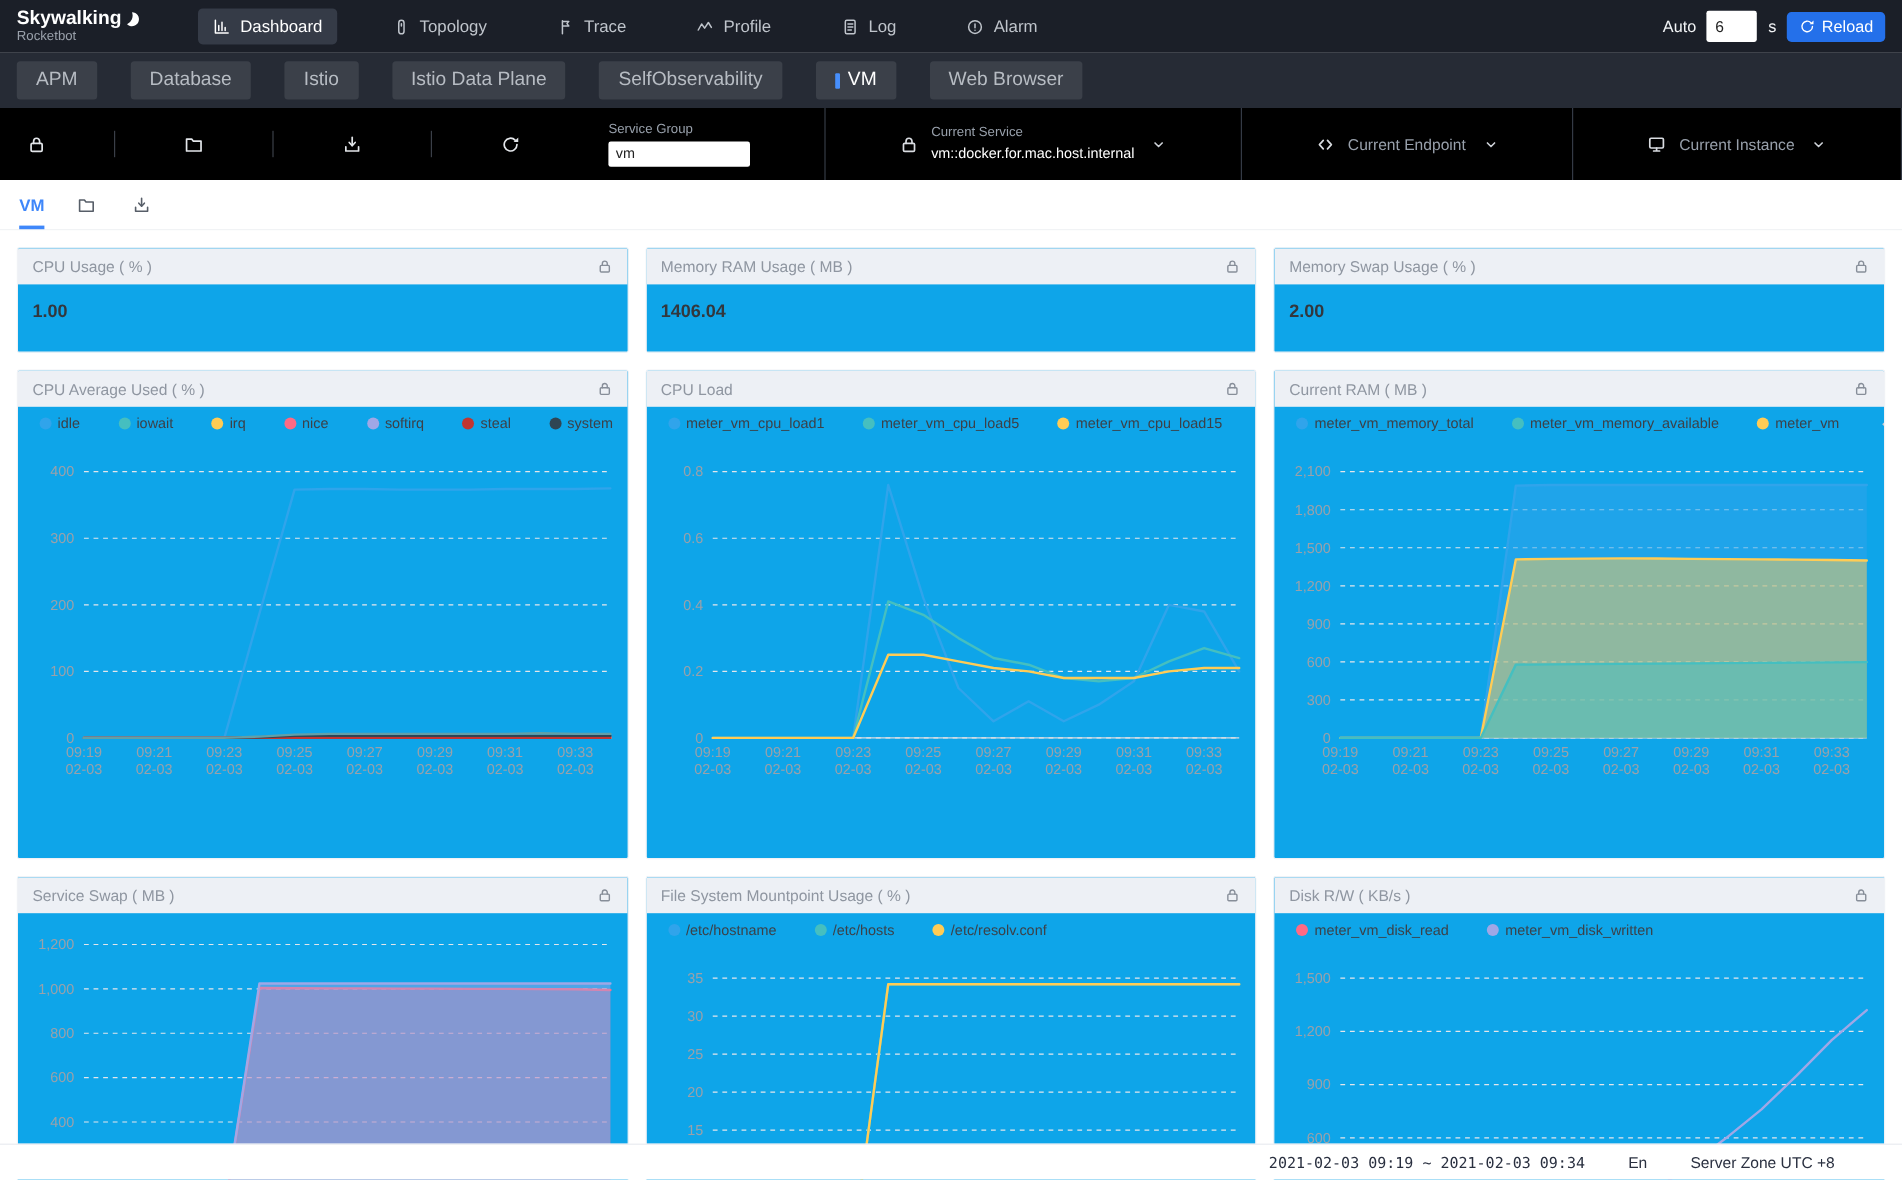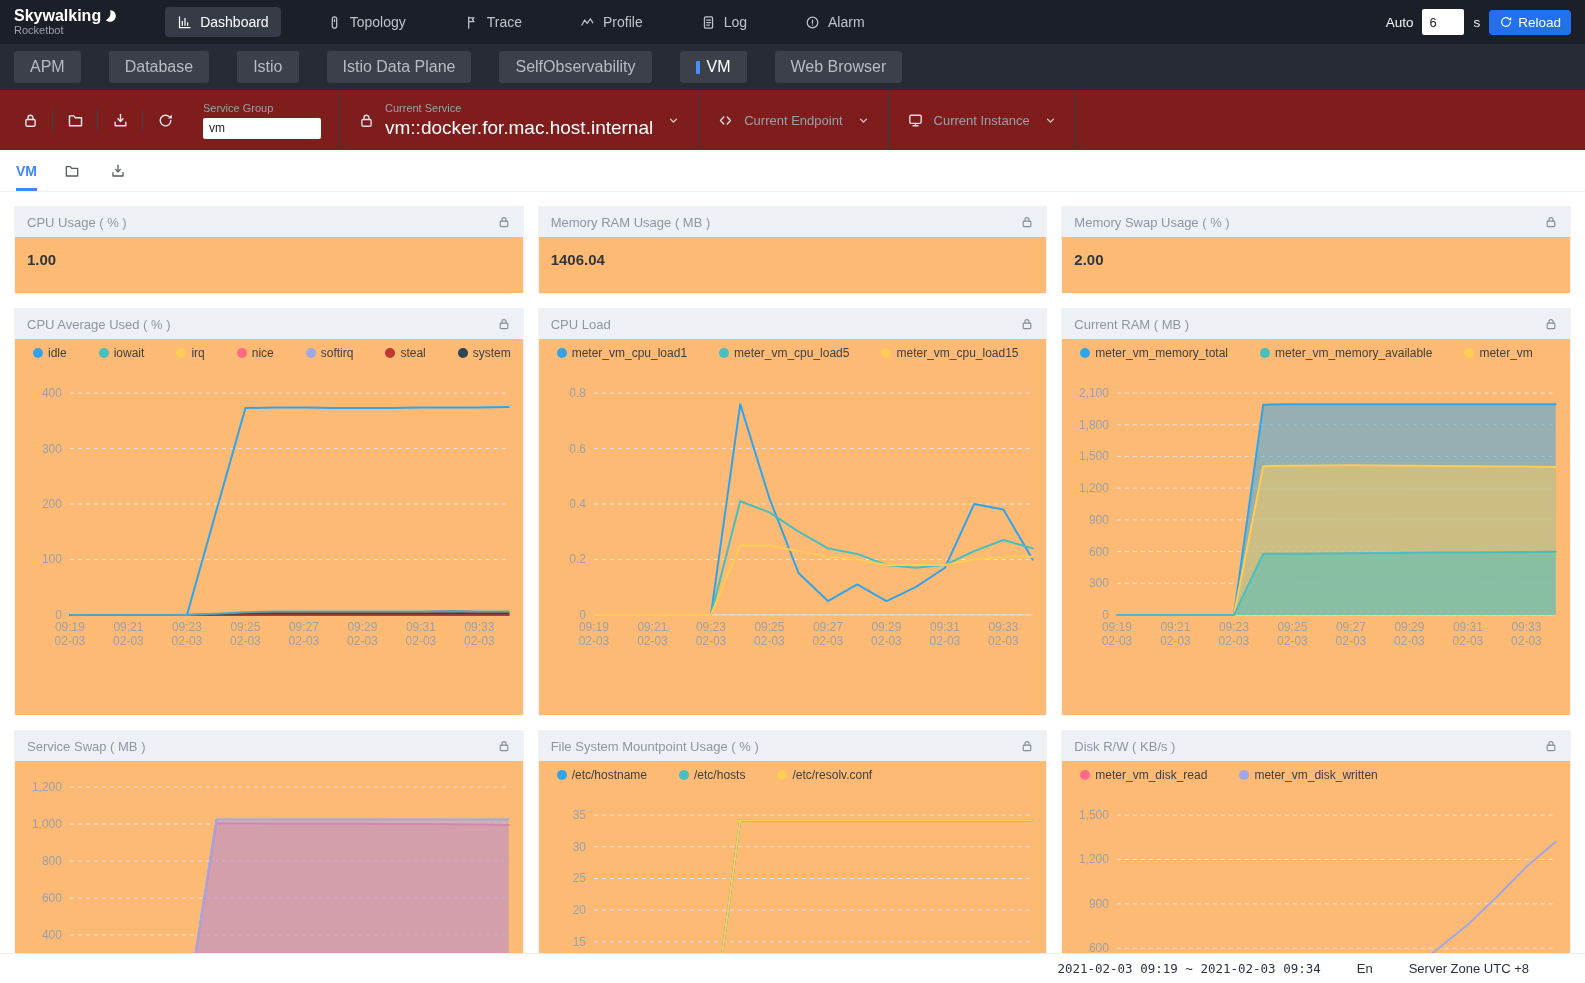--- a/index.html
+++ b/index.html
@@ -26,48 +26,48 @@
   .reload-btn { display:flex; align-items:center; gap:5px; background:#2470ea; color:#fff; border:none;
                 border-radius:4px; padding:5px 10px; font-size:13.5px; font-family:inherit; cursor:pointer; }
   .reload-btn .ic { width:14px; height:14px; }
   
   .pagesbar { height:46px; background:#262b35; display:flex; align-items:center; padding:0 14px; gap:28px; }
   .ptab { background:#3b4049; color:#b7bcc3; font-size:16px; padding:7px 16px; border-radius:3px;
           cursor:pointer; display:flex; align-items:center; white-space:nowrap; }
   .ptab.active { color:#fff; }
   .tab-ind { width:4px; height:13px; background:#478ffc; border-radius:1px; display:inline-block; margin-right:7px; }
   
-  .toolbar { height:60px; background:#7f1d1d; display:flex; align-items:center; padding-left:8px; }
+  .toolbar { height:60px; background:#000000; display:flex; align-items:center; padding-left:8px;justify-content:space-between; }
   .tb-btn { background:none; border:none; color:#e3e6ea; width:34px; height:34px; display:flex;
             align-items:center; justify-content:center; cursor:pointer; margin:0 5px; }
   .tb-btn .ic { width:17px; height:17px; }
   .sep-s { width:1px; height:22px; background:#3a3f48; }
   .sep-l { width:1px; height:60px; background:#343a45; }
   .sg-group { display:flex; flex-direction:column; gap:4px; margin:0 18px 0 16px; }
   .tb-label { color:#98a0ab; font-size:11px; }
   .sg-input { width:118px; height:21px; border:none; border-radius:2px; padding:0 6px; font-size:12px;
               font-family:inherit; color:#222; }
   .sel-group { display:flex; align-items:center; gap:10px; padding:0 18px; cursor:pointer; }
   .sel-group .lead { width:17px; height:17px; color:#d9dce1; }
   .sel-text .tb-label { display:block; margin-bottom:3px; }
-  .sel-value { color:#fff; font-size:19px; }
+  .sel-value { color:#fff; font-size:12px; }
   .sel-label { color:#98a0ab; font-size:13px; }
   .chev { width:13px; height:13px; color:#cdd1d7; margin-left:4px; }
   
   .vmbar { height:42px; background:#fff; display:flex; align-items:center; padding-left:16px; gap:24px;
            border-bottom:1px solid #eef0f3; }
   .vm-tab { color:#3f87fa; font-size:14px; font-weight:700; height:100%; display:flex; align-items:center;
             position:relative; cursor:pointer; }
   .vm-tab::after { content:""; position:absolute; left:0; right:0; bottom:0; height:3px; background:#3f87fa; }
   .vb-btn { background:none; border:none; color:#575e68; cursor:pointer; width:22px; height:22px;
             display:flex; align-items:center; justify-content:center; }
   .vb-btn .ic { width:16px; height:16px; }
   
   .grid { padding:14px 14px 0; display:grid; grid-template-columns:repeat(3,1fr); gap:14px; background:#fff; }
-  .card { background:#fdba74; border:1px solid #f0f2f6; border-radius:2px; overflow:hidden; }
+  .card { background:#0ea5e9; border:1px solid #f0f2f6; border-radius:2px; overflow:hidden; }
   .card-head { height:30px; background:#edf0f5; display:flex; align-items:center; justify-content:space-between;
                padding:0 12px; color:#8f96a1; font-size:13px; }
   .card-head .lock { width:14px; height:14px; color:#878e99; cursor:pointer; }
   .stat-card { height:88px; }
   .stat-value { padding:14px 12px; font-size:15px; font-weight:700; color:#33373d; }
   .chart-card { height:408px; }
   .legend { display:flex; align-items:center; height:28px; padding:0 10px 0 18px; gap:32px;
             font-size:12px; color:#3c4148; }
   .lg { display:flex; align-items:center; cursor:pointer; white-space:nowrap; }
   .lg i { width:10px; height:10px; border-radius:50%; display:inline-block; margin-right:5px; }

